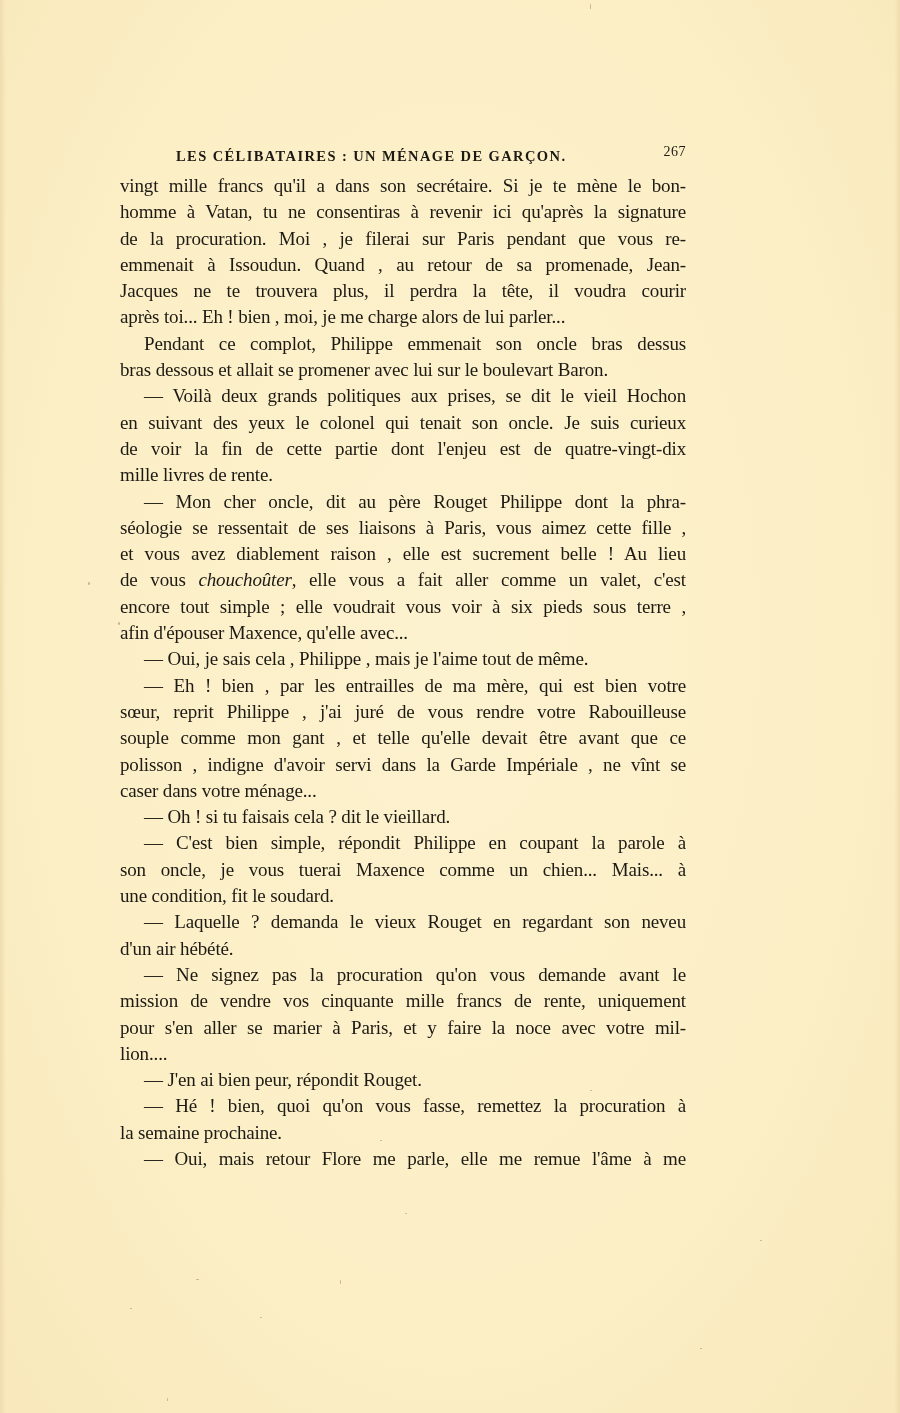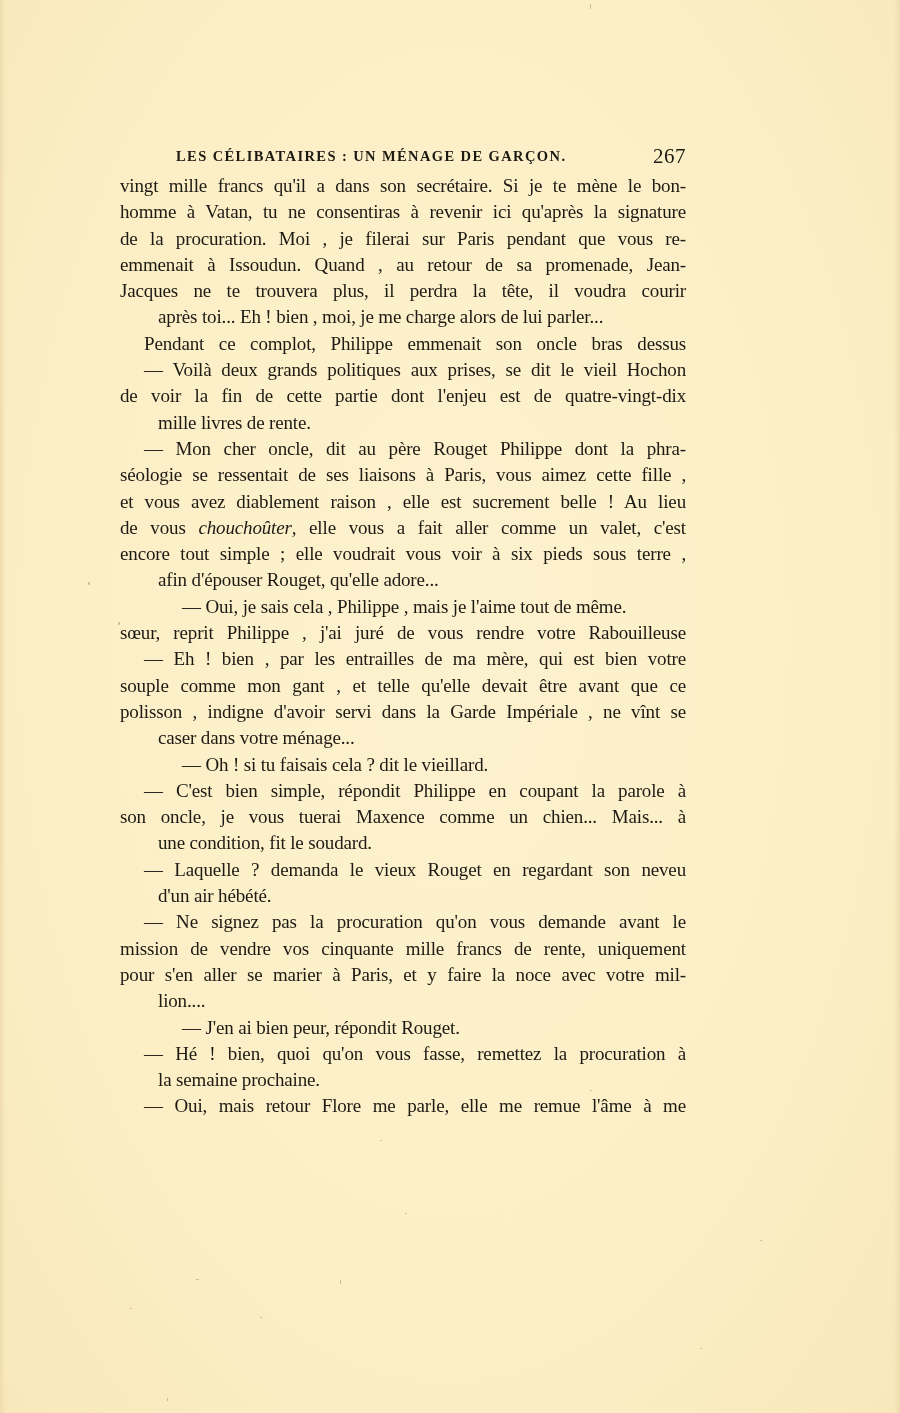--- a/index.html
+++ b/index.html
@@ -45,42 +45,41 @@
       top: 4px;
       font-variant: small-caps;
       text-transform: uppercase;
       font-size: 14.5px;
       letter-spacing: 1.4px;
     }
     .running-head .folio {
       position: absolute;
       right: 0;
       top: 0;
-      font-size: 21px;
+      font-size: 14px;
       font-weight: normal;
       letter-spacing: 0.5px;
     }
     .text-block {
       position: absolute;
       left: 120px;
       top: 173px;
       width: 566px;
     }
     .line {
       height: 26.3px;
       line-height: 26.3px;
       font-size: 19px;
       white-space: nowrap;
       text-align: justify;
       text-align-last: justify;
       letter-spacing: -0.15px;
     }
     .line.last {
       text-align-last: left;
-      margin-left: 38px;
     }
     .line.indent {
       padding-left: 24px;
     }
     .line em {
       font-style: italic;
     }
     .speck {
       position: absolute;
       background: #a98b5b;
@@ -101,32 +100,34 @@
   </div>
 
   <div class="text-block" id="text-block">
       <div class="line">vingt mille francs qu'il a dans son secrétaire. Si je te mène le bon-</div>
       <div class="line">homme à Vatan, tu ne consentiras à revenir ici qu'après la signature</div>
       <div class="line">de la procuration. Moi , je filerai sur Paris pendant que vous re-</div>
       <div class="line">emmenait à Issoudun. Quand , au retour de sa promenade, Jean-</div>
       <div class="line">Jacques ne te trouvera plus, il perdra la tête, il voudra courir</div>
       <div class="line last">après toi... Eh ! bien , moi, je me charge alors de lui parler...</div>
       <div class="line indent">Pendant ce complot, Philippe emmenait son oncle bras dessus</div>
+      <div class="line last">bras dessous et allait se promener avec lui sur le boulevart Baron.</div>
       <div class="line indent">— Voilà deux grands politiques aux prises, se dit le vieil Hochon</div>
+      <div class="line">en suivant des yeux le colonel qui tenait son oncle. Je suis curieux</div>
       <div class="line">de voir la fin de cette partie dont l'enjeu est de quatre-vingt-dix</div>
       <div class="line last">mille livres de rente.</div>
       <div class="line indent">— Mon cher oncle, dit au père Rouget Philippe dont la phra-</div>
       <div class="line">séologie se ressentait de ses liaisons à Paris, vous aimez cette fille ,</div>
       <div class="line">et vous avez diablement raison , elle est sucrement belle ! Au lieu</div>
       <div class="line"><span>de vous </span><em>chouchoûter</em><span>, elle vous a fait aller comme un valet, c'est</span></div>
       <div class="line">encore tout simple ; elle voudrait vous voir à six pieds sous terre ,</div>
-      <div class="line last">afin d'épouser Rouget, qu'elle adore...</div>
+      <div class="line last">afin d'épouser Maxence, qu'elle avec...</div>
       <div class="line indent last">— Oui, je sais cela , Philippe , mais je l'aime tout de même.</div>
+      <div class="line indent">— Eh ! bien , par les entrailles de ma mère, qui est bien votre</div>
       <div class="line">sœur, reprit Philippe , j'ai juré de vous rendre votre Rabouilleuse</div>
-      <div class="line indent">— Eh ! bien , par les entrailles de ma mère, qui est bien votre</div>
       <div class="line">souple comme mon gant , et telle qu'elle devait être avant que ce</div>
       <div class="line">polisson , indigne d'avoir servi dans la Garde Impériale , ne vînt se</div>
       <div class="line last">caser dans votre ménage...</div>
       <div class="line indent last">— Oh ! si tu faisais cela ? dit le vieillard.</div>
       <div class="line indent">— C'est bien simple, répondit Philippe en coupant la parole à</div>
       <div class="line">son oncle, je vous tuerai Maxence comme un chien... Mais... à</div>
       <div class="line last">une condition, fit le soudard.</div>
       <div class="line indent">— Laquelle ? demanda le vieux Rouget en regardant son neveu</div>
       <div class="line last">d'un air hébété.</div>
       <div class="line indent">— Ne signez pas la procuration qu'on vous demande avant le</div>

